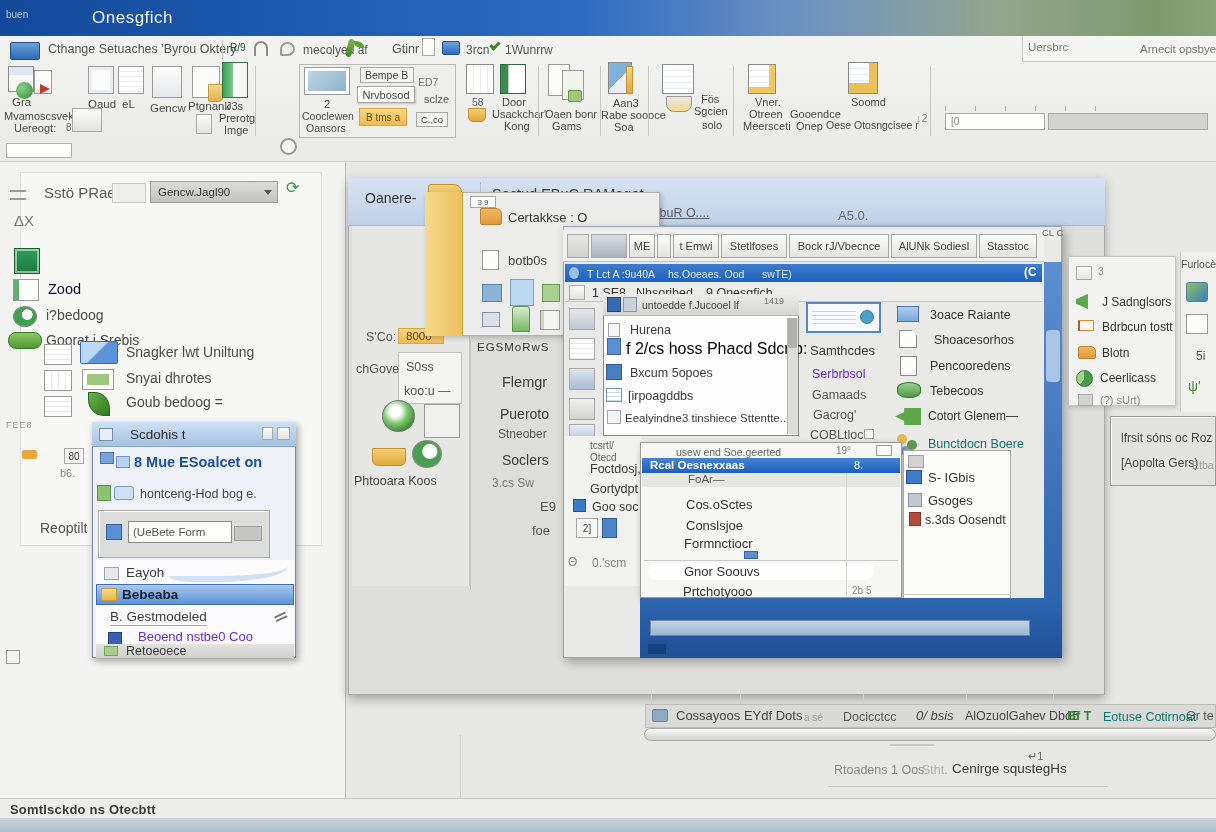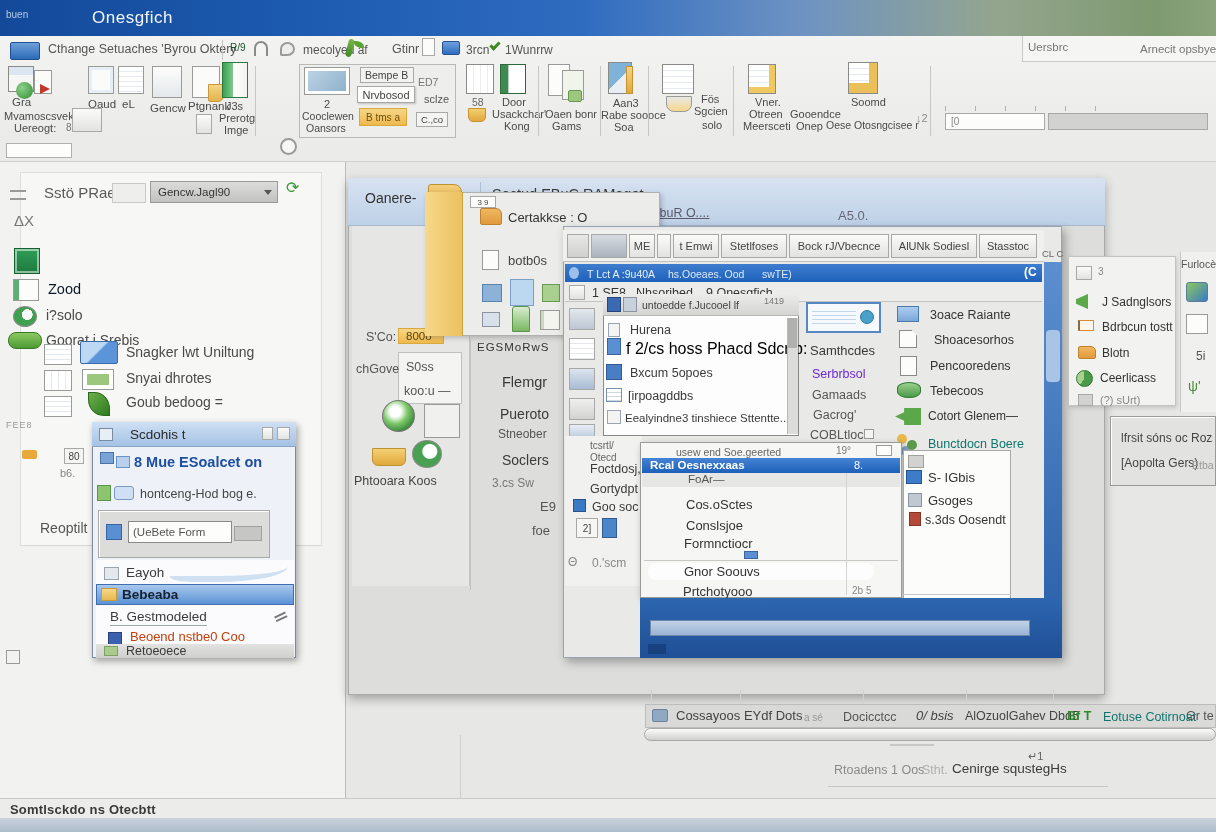--- a/index.html
+++ b/index.html
@@ -152,21 +152,21 @@
   <div class="icondiv" style="left:264px;top:190px;width:0;height:0;border-left:4px solid transparent;border-right:4px solid transparent;border-top:5px solid #555"></div>
   <span class="tx" style="left:286px;top:179px;font-size:16px;color:#3a9a3a">⟳</span>
   <span class="tx" style="left:14px;top:212px;font-size:15px;color:#777">ΔX</span>
 
   <div class="icondiv" style="left:14px;top:248px;width:26px;height:26px;background:linear-gradient(#2f9e57,#1d7a3e);border:1px solid #15602e;box-shadow:inset 0 0 0 2px rgba(255,255,255,.5)"></div>
 
   <div class="icondiv" style="left:13px;top:279px;width:26px;height:22px;background:#fcfcfa;border:1px solid #9a9a98;box-shadow:inset 5px 0 0 #5fae74"></div>
   <span class="tx" style="left:48px;top:281px;font-size:14.5px;color:#0f172a">Zood</span>
 
   <div class="icondiv" style="left:13px;top:306px;width:24px;height:21px;background:radial-gradient(circle at 60% 40%,#fff 30%,#3fa050 32%);border-radius:50%;border:1px solid #8a8a88"></div>
-  <span class="tx" style="left:46px;top:307px;font-size:14px;color:#4a4a4a">i?solo</span>
+  <span class="tx" style="left:46px;top:307px;font-size:14px;color:#4a4a4a">i?bedoog</span>
 
   <div class="icondiv" style="left:8px;top:332px;width:34px;height:17px;background:linear-gradient(#8cc860,#4d9a34);border:1px solid #3a7a26;border-radius:8px"></div>
   <span class="tx" style="left:46px;top:332px;font-size:14px;color:#4a4a4a">Goorat i Srebis</span>
 
   <div class="icondiv" style="left:44px;top:344px;width:28px;height:21px;background:repeating-linear-gradient(#fff,#fff 4px,#c8d2de 5px);border:1px solid #9a9a98"></div>
   <div class="icondiv" style="left:80px;top:341px;width:38px;height:23px;background:linear-gradient(135deg,#bcd8f4 45%,#5b94d8 50%);border:1px solid #3a6aa8;border-radius:2px"></div>
   <span class="tx" style="left:126px;top:344px;font-size:14px;color:#4a4a4a">Snagker lwt Uniltung</span>
 
   <div class="icondiv" style="left:44px;top:370px;width:28px;height:21px;background:repeating-linear-gradient(90deg,#fff,#fff 6px,#c8d2de 7px);border:1px solid #9a9a98"></div>
   <div class="icondiv" style="left:82px;top:369px;width:32px;height:21px;background:#fcfcfa;border:1px solid #9a9a98;box-shadow:inset 0 0 0 4px #fff,inset 0 0 0 12px #9cc87e"></div>
@@ -210,21 +210,21 @@
   <span class="tx" style="left:126px;top:565px;font-size:13.5px;color:#3a3a3a">Eayoh</span>
 
   <div class="a" style="left:96px;top:584px;width:198px;height:21px;background:linear-gradient(#a9c8ec,#5b93d6);border:1px solid #3f6fb0"></div>
   <div class="icondiv" style="left:101px;top:588px;width:16px;height:13px;background:linear-gradient(#f6d88a,#e8b84e);border:1px solid #c79a3c"></div>
   <span class="tx" style="left:122px;top:587px;font-size:13.5px;font-weight:bold;color:#16202e">Bebeaba</span>
 
   <span class="tx" style="left:110px;top:609px;font-size:13.5px;color:#3a3a3a;border-bottom:1px solid #9aa">B. Gestmodeled</span>
   <div class="icondiv" style="left:274px;top:614px;width:12px;height:2px;background:#777;transform:rotate(-25deg);box-shadow:0 4px 0 #777"></div>
 
   <div class="icondiv" style="left:108px;top:632px;width:14px;height:13px;background:#3a5fae;border:1px solid #27447e"></div>
-  <span class="tx" style="left:130px;top:630px;font-size:13px;color:#c2410c">Beoend nstbe0 Coo</span>
+  <span class="tx" style="left:138px;top:630px;font-size:13px;color:#6d28d9">Beoend nstbe0 Coo</span>
 
   <div class="a" style="left:96px;top:644px;width:198px;height:14px;background:linear-gradient(#e2e2e0,#cfcfcd)"></div>
   <div class="icondiv" style="left:104px;top:646px;width:14px;height:10px;background:#a9cc8e;border:1px solid #7aa45e"></div>
   <span class="tx" style="left:126px;top:644px;font-size:12.5px;color:#3a3a3a">Retoeoece</span>
 
   <div class="a" style="left:6px;top:650px;width:14px;height:14px;border:1px solid #9a9a98"></div>
 
   <div class="a" style="left:348px;top:178px;width:757px;height:517px;background:#dddddb;border:1px solid #a8a8a6;box-shadow:0 4px 10px rgba(0,0,0,.3)"></div>
   <div class="a" style="left:348px;top:178px;width:757px;height:48px;background:linear-gradient(#d7e2f1,#bed1e7);border-bottom:1px solid #a8b8cc"></div>
   <span class="tx" style="left:365px;top:190px;font-size:14px;color:#333">Oanere-</span>
@@ -278,21 +278,21 @@
   <div class="a" style="left:563px;top:230px;width:481px;height:32px;background:#f0f0ee;border-bottom:1px solid #c0c0be"></div>
   <div class="boxbtn" style="left:567px;top:234px;width:22px;height:24px;background:linear-gradient(#e8e8e6,#cfcfcd)"></div>
   <div class="boxbtn" style="left:591px;top:234px;width:36px;height:24px;background:linear-gradient(#d8dce2,#aab2bc)"></div>
   <div class="boxbtn" style="left:629px;top:234px;width:26px;height:24px;line-height:23px">ME</div>
   <div class="boxbtn" style="left:657px;top:234px;width:14px;height:24px"></div>
   <div class="boxbtn" style="left:673px;top:234px;width:46px;height:24px;line-height:23px">t Emwi</div>
   <div class="boxbtn" style="left:721px;top:234px;width:66px;height:24px;line-height:23px">Stetlfoses</div>
   <div class="boxbtn" style="left:789px;top:234px;width:100px;height:24px;line-height:23px">Bock rJ/Vbecnce</div>
   <div class="boxbtn" style="left:891px;top:234px;width:86px;height:24px;line-height:23px">AlUNk Sodiesl</div>
   <div class="boxbtn" style="left:979px;top:234px;width:58px;height:24px;line-height:23px">Stasstoc</div>
-  <span class="tx" style="left:1042px;top:249px;font-size:9.5px;color:#666">CL C</span>
+  <span class="tx" style="left:1042px;top:228px;font-size:9.5px;color:#666">CL C</span>
 
   <div class="a" style="left:565px;top:264px;width:477px;height:18px;background:linear-gradient(#3e7ccd,#1e62bb)"></div>
   <div class="icondiv" style="left:569px;top:267px;width:10px;height:12px;background:#9cc0ea;border-radius:50%"></div>
   <span class="tx" style="left:587px;top:268px;font-size:10.5px;color:#e8f0fa">T Lct A  :9u40A</span>
   <span class="tx" style="left:668px;top:268px;font-size:10.5px;color:#dce8f6">hs.Ooeaes. Ood</span>
   <span class="tx" style="left:762px;top:268px;font-size:10.5px;color:#dce8f6">swTE)</span>
   <span class="tx" style="left:1024px;top:266px;font-size:12px;font-weight:bold;color:#fff">(C</span>
 
   <div class="a" style="left:565px;top:282px;width:477px;height:20px;background:#ececea;border-bottom:1px solid #c4c4c2"></div>
   <div class="boxbtn" style="left:569px;top:285px;width:16px;height:15px"></div>

